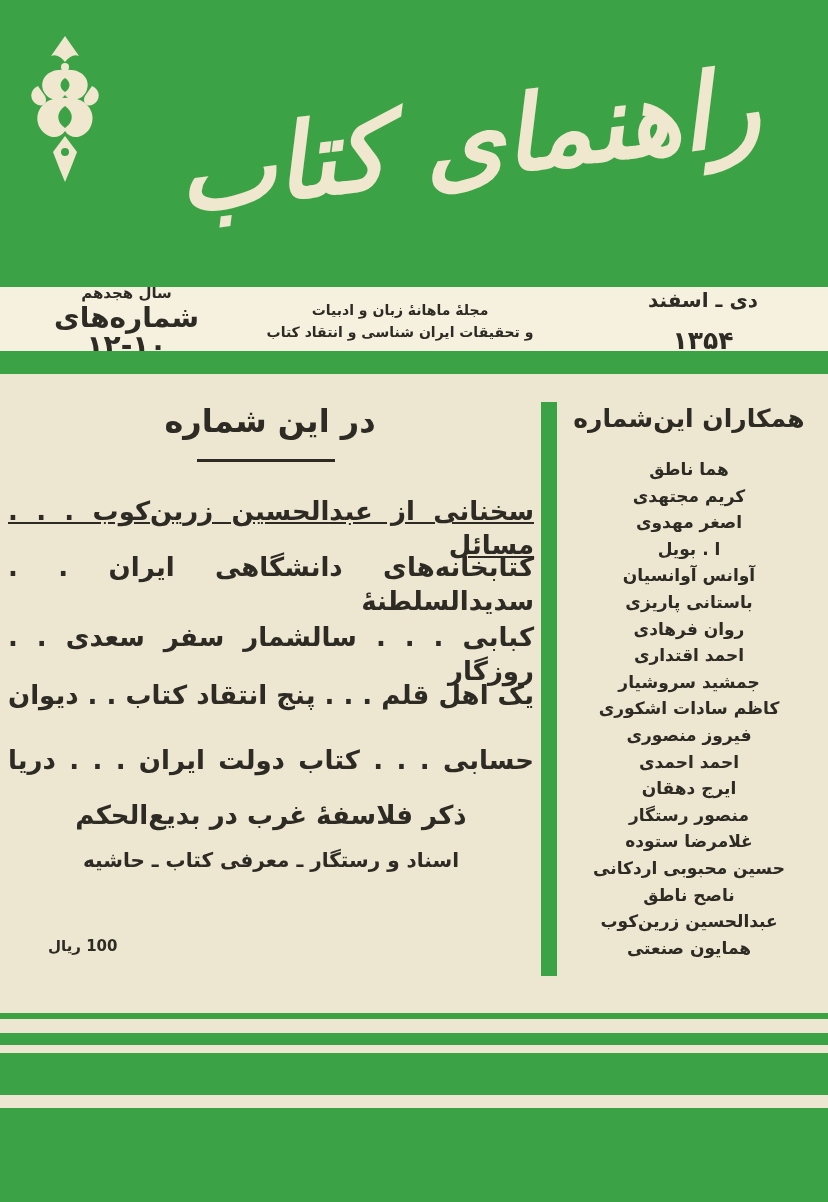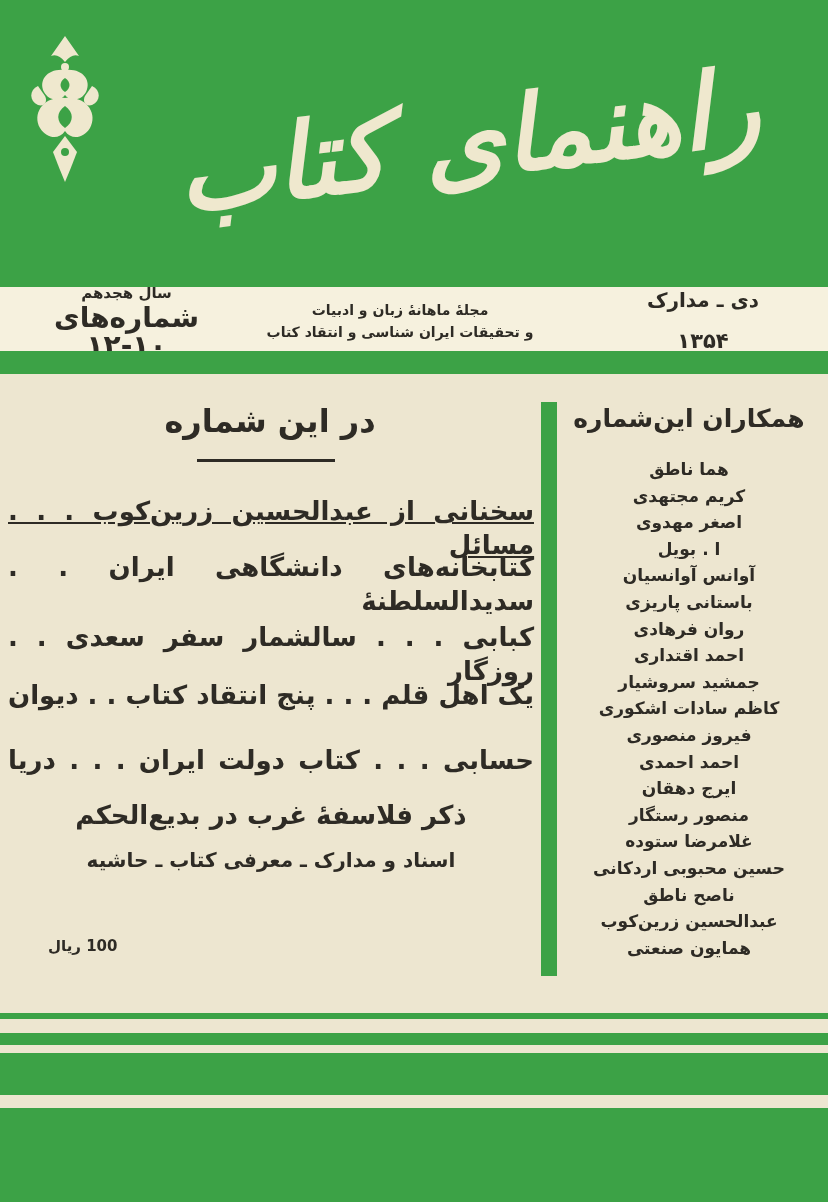--- a/index.html
+++ b/index.html
@@ -24,21 +24,21 @@
     display:flex;align-items:center;justify-content:center;
     font-size:104px;font-weight:bold;font-style:italic;
     color:var(--title_cream);transform:rotate(-7deg);
     white-space:nowrap;letter-spacing:2px;
   }
   
   .info-strip{position:absolute;top:287px;left:0;width:828px;height:64px;background:var(--strip_cream);}
   .strip-block{position:absolute;top:0;height:68px;display:flex;flex-direction:column;justify-content:center;align-items:center;text-align:center;font-weight:bold;}
   .strip-date{right:25px;width:200px;}
   .strip-date .l1{font-size:20px;line-height:26px;}
-  .strip-date .l2{font-size:21px;line-height:28px;letter-spacing:3px;margin-top:14px;}
+  .strip-date .l2{font-size:25px;line-height:28px;letter-spacing:3px;margin-top:14px;}
   .strip-subtitle{right:268px;width:320px;}
   .strip-subtitle .l1{font-size:14px;line-height:22px;}
   .strip-subtitle .l2{font-size:14px;line-height:22px;}
   .strip-issue{left:14px;width:225px;}
   .strip-issue .l1{font-size:15px;line-height:22px;}
   .strip-issue .l2{font-size:28px;line-height:28px;text-align:center;}
   .band{position:absolute;top:351px;left:0;width:828px;height:23px;background:var(--green);}
   
   .toc-heading{position:absolute;left:105px;top:402px;width:330px;text-align:center;font-size:32px;font-weight:bold;}
   .toc-rule{position:absolute;left:197px;top:459px;width:138px;height:3px;background:var(--ink);}
@@ -85,21 +85,21 @@
         <path d="M41 44 C47 48 47 54 41 58 C35 54 35 48 41 44 Z"></path>
         <path d="M41 72 C50 78 50 88 41 94 C32 88 32 78 41 72 Z"></path>
         <circle cx="41" cy="118" r="4"></circle>
       </g>
     </svg>
     <div class="masthead-title">راهنمای کتاب</div>
   </div>
 
   <div class="info-strip">
     <div class="strip-block strip-date">
-      <div class="l1">دی ـ مدارک</div>
+      <div class="l1">دی ـ اسفند</div>
       <div class="l2">۱۳۵۴</div>
     </div>
     <div class="strip-block strip-subtitle">
       <div class="l1">مجلهٔ ماهانهٔ زبان و ادبیات</div>
       <div class="l2">و تحقیقات ایران شناسی و انتقاد کتاب</div>
     </div>
     <div class="strip-block strip-issue">
       <div class="l1">سال هجدهم</div>
       <div class="l2">شماره‌های ۱۰-۱۲</div>
     </div>
@@ -107,21 +107,21 @@
   <div class="band"></div>
 
   <div class="toc-heading">در این شماره</div>
   <div class="toc-rule"></div>
   <div class="toc-line t1">سخنانی از عبدالحسین زرین‌کوب . . . مسائل</div>
   <div class="toc-line t2">کتابخانه‌های دانشگاهی ایران . . سدیدالسلطنهٔ</div>
   <div class="toc-line t3">کبابی . . . سالشمار سفر سعدی . . روزگار</div>
   <div class="toc-line t4">یک اهل قلم . . . پنج انتقاد کتاب . . دیوان</div>
   <div class="toc-line t5">حسابی . . . کتاب دولت ایران . . . دریا</div>
   <div class="toc-line t6 centered">ذکر فلاسفهٔ غرب در بدیع‌الحکم</div>
-  <div class="toc-line t7 centered small">اسناد و مدارک ـ معرفی کتاب ـ حاشیه</div>
+  <div class="toc-line t7 centered small">اسناد و رستگار ـ معرفی کتاب ـ حاشیه</div>
 
   <div class="v-bar"></div>
 
   <div class="contrib-heading">همکاران این‌شماره</div>
   <div class="contrib-names">
     <div class="contrib-name">هما ناطق</div>
     <div class="contrib-name">کریم مجتهدی</div>
     <div class="contrib-name">اصغر مهدوی</div>
     <div class="contrib-name">ا . بویل</div>
     <div class="contrib-name">آوانس آوانسیان</div>

